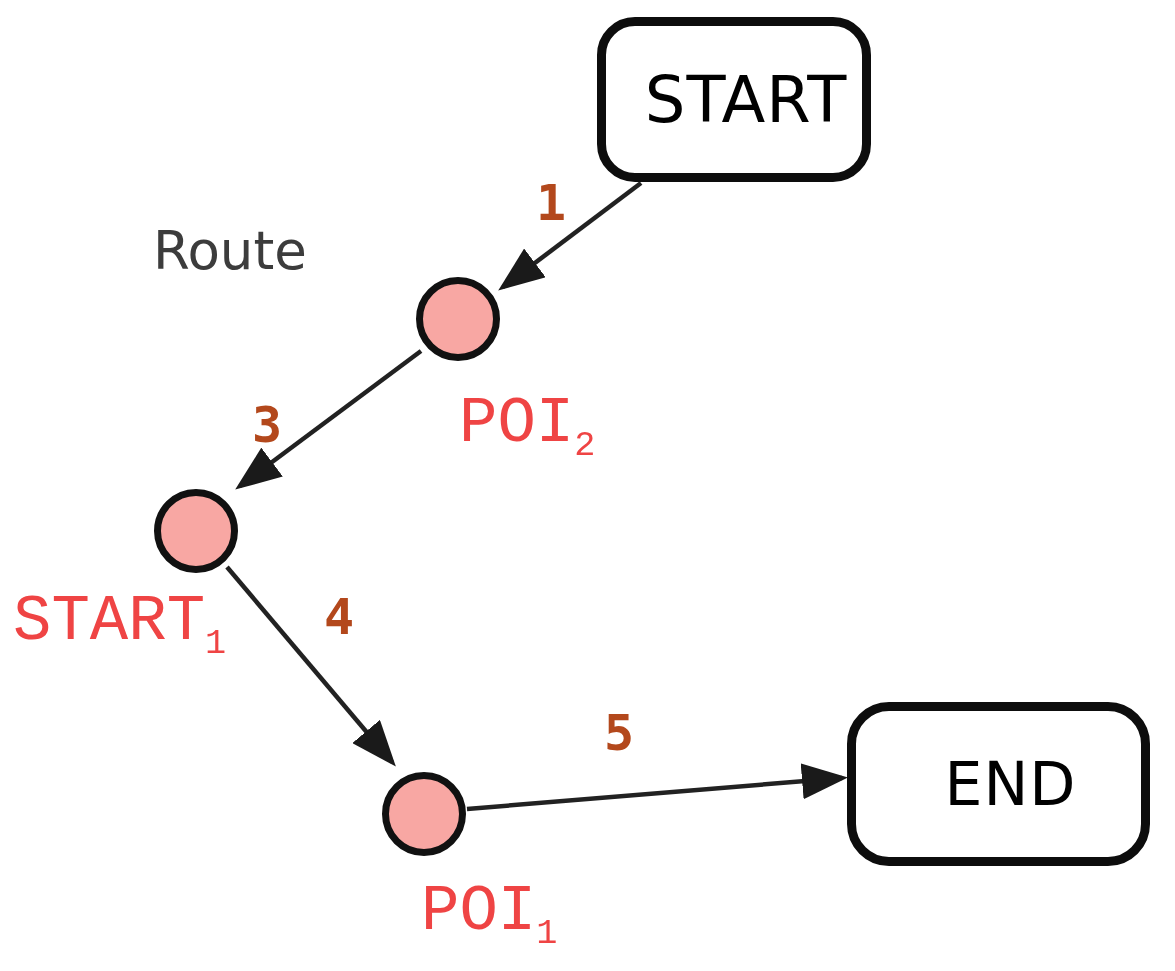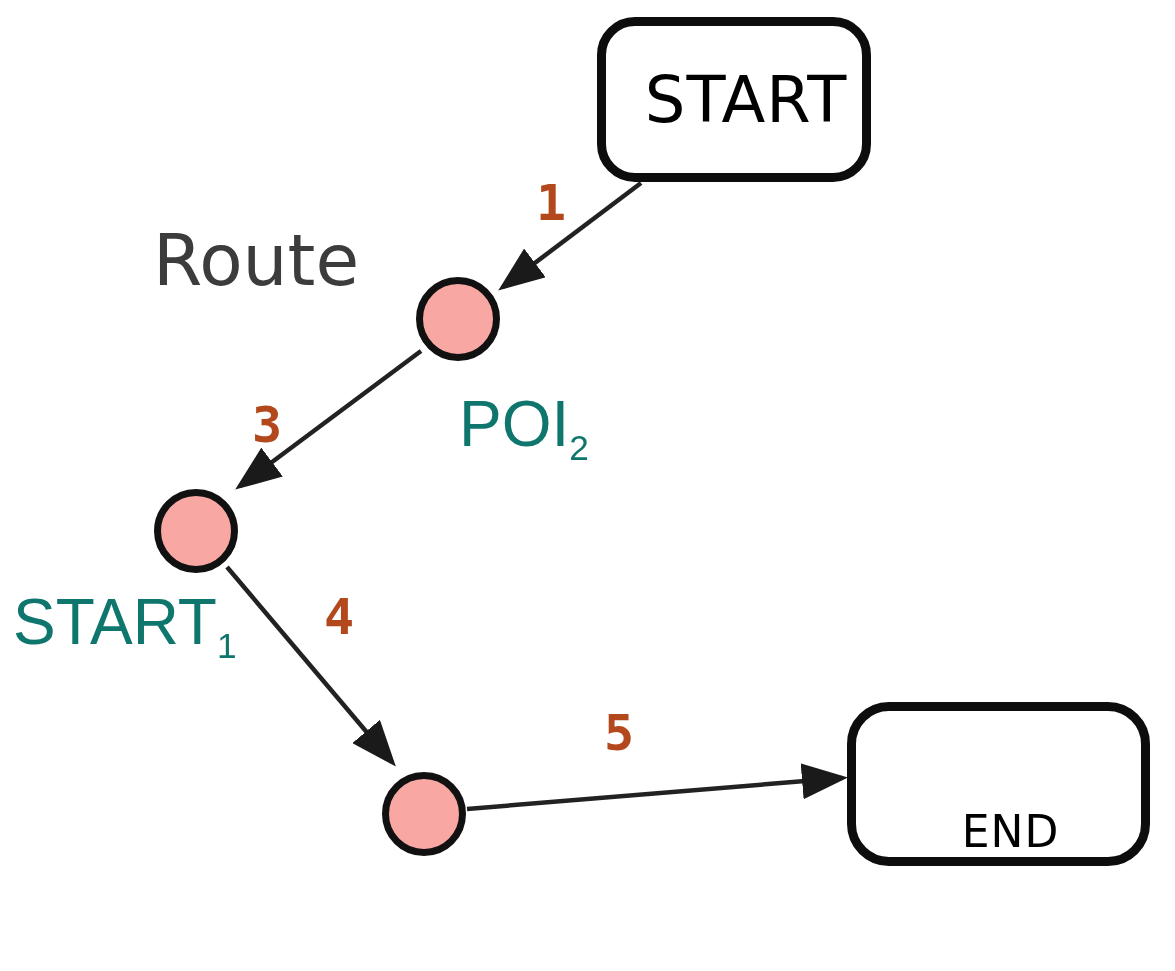--- a/index.html
+++ b/index.html
@@ -16,36 +16,36 @@
     box-sizing:border-box;
     background:#ffffff;
     border:9px solid #0d0d0d;
     border-radius:38px;
     display:flex;align-items:center;justify-content:center;
     font-size:64px;color:#000;
     letter-spacing:1px;
     padding-left:24px;
   }
   #start-node{left:597px;top:17px;width:274px;height:165px;}
-  #end-node{left:847px;top:702px;width:303px;height:164px;border-radius:42px;font-size:44px;align-items:flex-end;}
+  #end-node{left:847px;top:702px;width:303px;height:164px;border-radius:42px;font-size:60px;}
   .poi-circle{
     position:absolute;
     width:70px;height:70px;
     border-radius:50%;
     background:#f8a7a3;
     border:7px solid #111111;
   }
   #poi2-circle{left:416px;top:277px;}
   #stop1-circle{left:154px;top:489px;}
   #poi1-circle{left:382px;top:772px;}
   .node-label{
     position:absolute;
-    font-family:Liberation Sans, sans-serif;
+    font-family:Liberation Mono, monospace;
     font-size:64px;
-    color:#0f766e;
+    color:#ef4444;
     white-space:nowrap;
     line-height:1;
   }
   .node-label sub{font-size:0.55em;line-height:0;}
   #poi2-label{left:459px;top:392px;}
   #stop1-label{left:13px;top:590px;}
   #poi1-label{left:421px;top:880px;}
   .edge-label{
     position:absolute;
     font-family:"DejaVu Sans Mono", monospace;
@@ -54,21 +54,21 @@
     color:#b3481c;
     line-height:1;
   }
   #edge-label-1{left:536px;top:178px;}
   #edge-label-3{left:252px;top:400px;}
   #edge-label-4{left:324px;top:592px;}
   #edge-label-5{left:604px;top:708px;}
   #route-label{
     position:absolute;
     left:153px;top:222px;
-    font-size:71px;
+    font-size:53px;
     color:#3c3c3c;
     line-height:1.1;
   }
 </style>
 </head>
 <body>
 
 <div id="stage">
 
   <svg id="edges-svg" viewBox="0 0 1175 971" xmlns="http://www.w3.org/2000/svg">
@@ -94,19 +94,20 @@
   </div>
 
   <div id="poi2-circle" class="poi-circle"></div>
   <div id="stop1-circle" class="poi-circle"></div>
   <div id="poi1-circle" class="poi-circle"></div>
 
   <div id="poi2-label" class="node-label"><span>POI</span><sub>2</sub></div>
 
   <div id="stop1-label" class="node-label"><span>START</span><sub>1</sub></div>
 
+  <div id="poi1-label" class="node-label"><span>POI</span><sub>1</sub></div>
 
   <div id="edge-label-1" class="edge-label">1</div>
   <div id="edge-label-3" class="edge-label">3</div>
   <div id="edge-label-4" class="edge-label">4</div>
   <div id="edge-label-5" class="edge-label">5</div>
 
 </div>
 
 </body></html>

